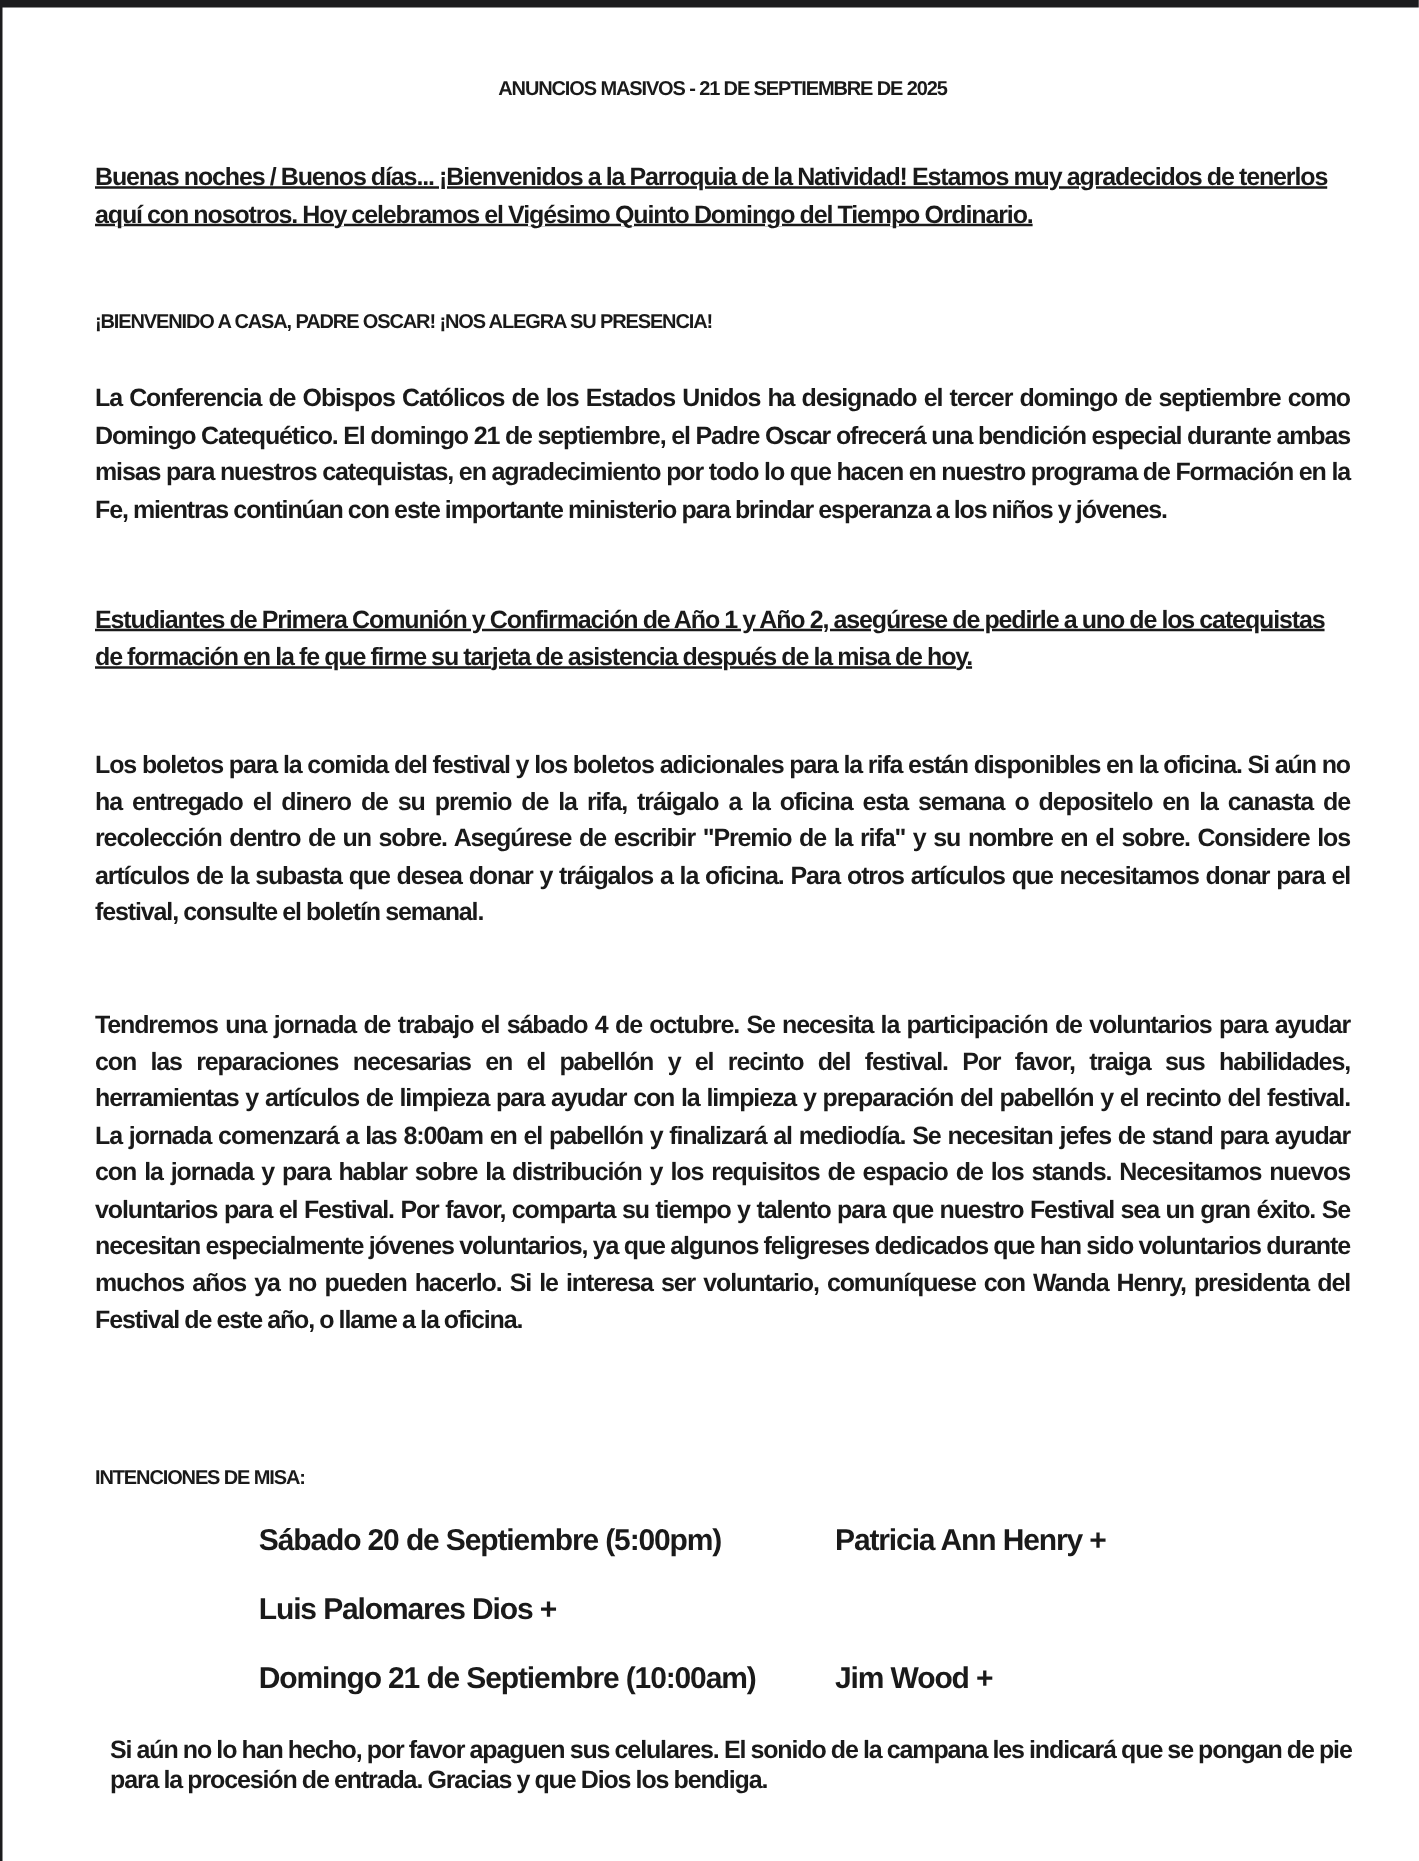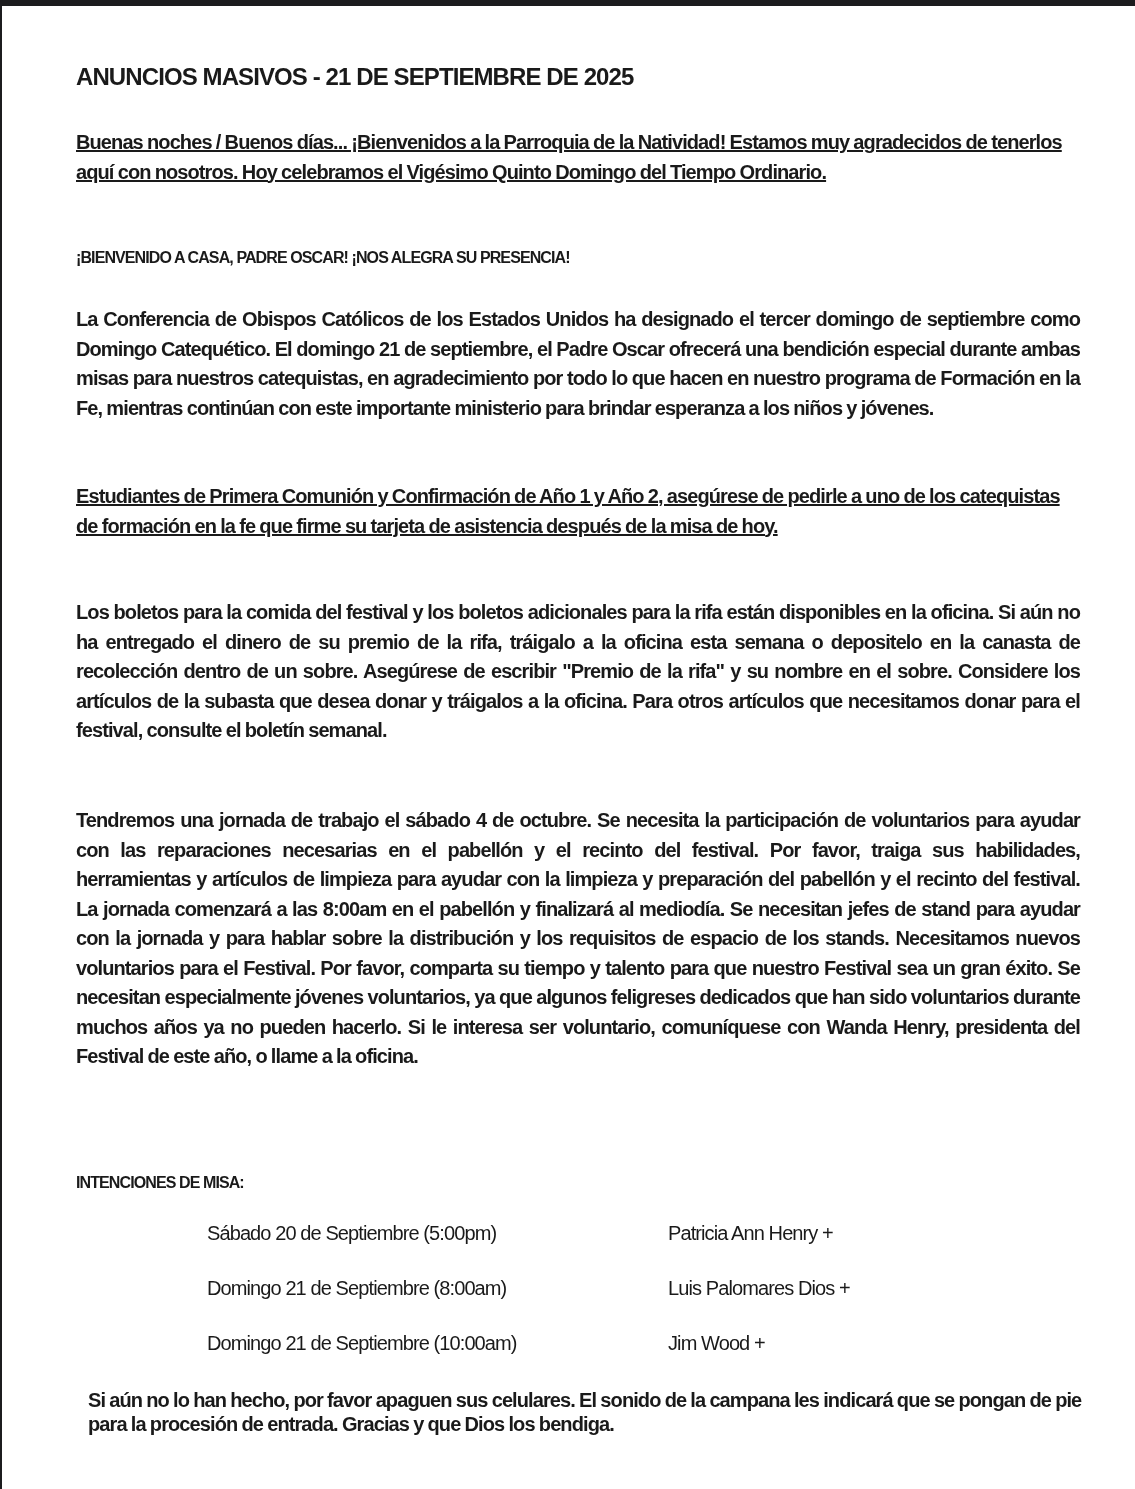--- a/index.html
+++ b/index.html
@@ -41,22 +41,23 @@
       letter-spacing: -0.9px;
       word-spacing: -0.5px;
       line-height: 29.5px;
       margin: 0;
     }
     .title {
       position: absolute;
       top: 63px;
       left: 0;
       width: 1004px;
+      text-align: center;
       font-weight: bold;
-      font-size: 24px;
+      font-size: 16px;
       letter-spacing: -0.9px;
       margin: 0;
     }
     .para {
       position: absolute;
       left: 0;
       width: 1004px;
       text-align: justify;
     }
     .para.left { text-align: left; text-decoration: underline; }
@@ -71,22 +72,22 @@
     .intentions {
       position: absolute;
       left: 131px;
       top: 1218px;
       width: 760px;
     }
     .intent-row {
       display: flex;
       height: 55px;
       align-items: flex-start;
-      font-weight: normal;
-      font-size: 20px;
+      font-weight: bold;
+      font-size: 24px;
       letter-spacing: -0.9px;
       line-height: 30px;
     }
     .intent-date { width: 461px; }
     .intent-name { flex: 1; }
     .closing {
       position: absolute;
       left: 12px;
       top: 1388px;
       width: 1004px;
@@ -118,21 +119,20 @@
   <p class="heading" style="top:1162px;margin-top:12px;">INTENCIONES DE MISA:</p>
 
 </div>
 
 <div class="intentions" style="left:207px;">
   <div class="intent-row">
     <span class="intent-date">Sábado 20 de Septiembre (5:00pm)</span>
     <span class="intent-name">Patricia Ann Henry +</span>
   </div>
   <div class="intent-row">
-    <span class="intent-date">Domingo 21 de Septiembre (8:00am)</span>
     <span class="intent-name">Luis Palomares Dios +</span>
   </div>
   <div class="intent-row">
     <span class="intent-date">Domingo 21 de Septiembre (10:00am)</span>
     <span class="intent-name">Jim Wood +</span>
   </div>
 </div>
 
 <div class="page">
   <p class="doc-text closing">Si aún no lo han hecho, por favor apaguen sus celulares. El sonido de la campana les indicará que se pongan de pie para la procesión de entrada. Gracias y que Dios los bendiga.</p>

